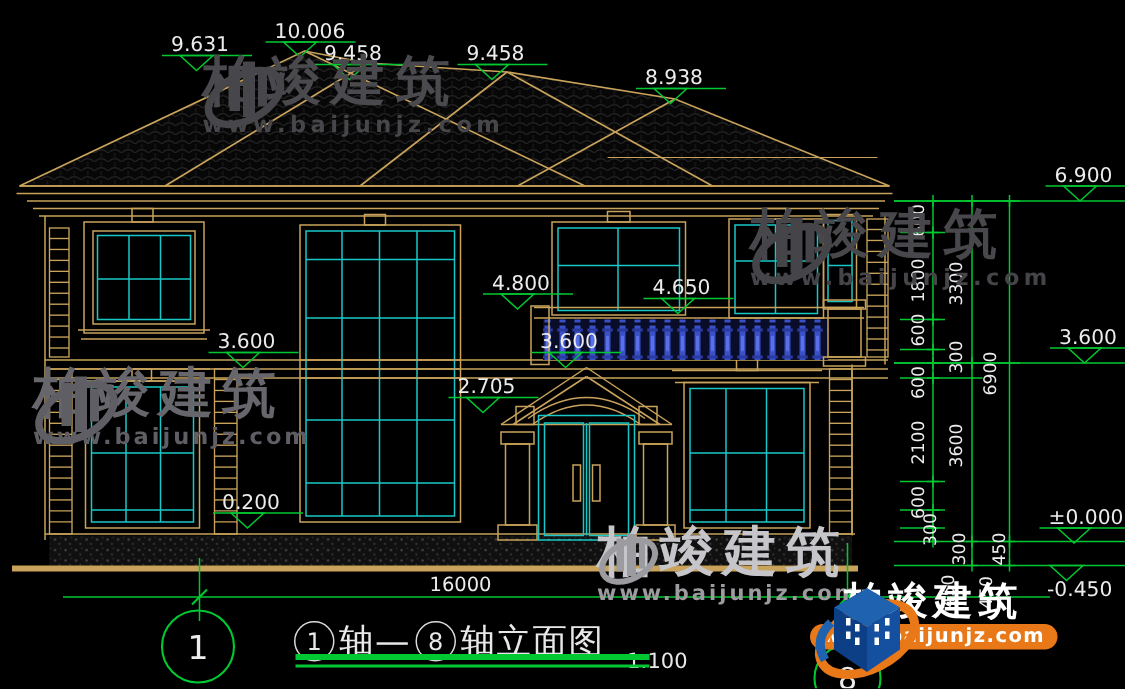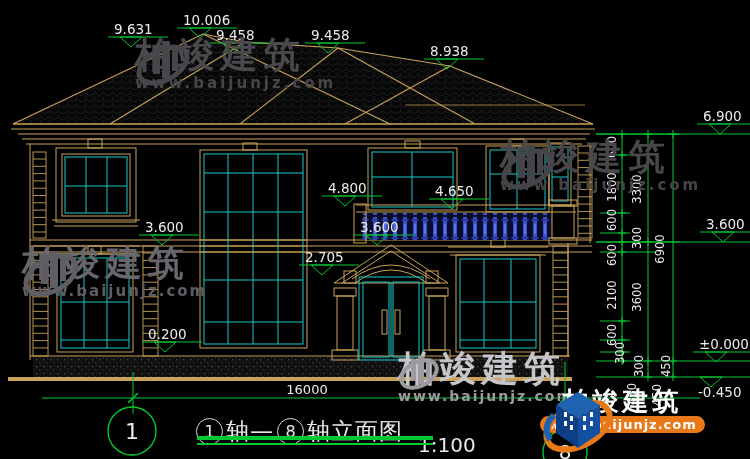--- a/index.html
+++ b/index.html
@@ -19,21 +19,21 @@
   .wm3 .zh{font-size:36px;letter-spacing:6px;color:#66666c;}
   .wm3 .url{font-size:15px;letter-spacing:2px;color:#5e5e64;}
   .wm4 .zh{font-size:36px;letter-spacing:6px;color:#c6c6ca;}
   .wm4 .url{font-size:14px;letter-spacing:2px;color:#9c9ca0;}
   
   .title{position:absolute;left:196px;top:405px;display:flex;align-items:center;
          color:#e8e8e8;gap:3px;}
   .bubble{width:25px;height:25px;border:1.5px solid #dadada;border-radius:50%;
           display:flex;align-items:center;justify-content:center;font-size:16px;flex:0 0 auto;}
   .title .seg{font-size:23px;letter-spacing:1px;white-space:nowrap;}
-  .title .scale{font-size:20px;margin-left:12px;margin-top:28px;}
+  .title .scale{font-size:14px;margin-left:12px;margin-top:28px;}
   .uline1{position:absolute;left:197px;top:436px;width:236px;height:4px;background:#00c832;}
   .uline2{position:absolute;left:197px;top:443px;width:236px;height:2px;background:#00c832;}
   
   .logo{position:absolute;left:540px;top:388px;display:flex;align-items:center;gap:6px;}
   .logo .col{display:flex;flex-direction:column;align-items:center;gap:2px;}
   .logo .zh{font-size:26px;font-weight:bold;color:#fff;letter-spacing:4px;line-height:1;
             white-space:nowrap;}
   .logo .bar{background:#e87818;border-radius:9px;color:#fff;font-weight:bold;font-size:13px;
              padding:1px 8px;letter-spacing:1px;white-space:nowrap;}
 </style>

